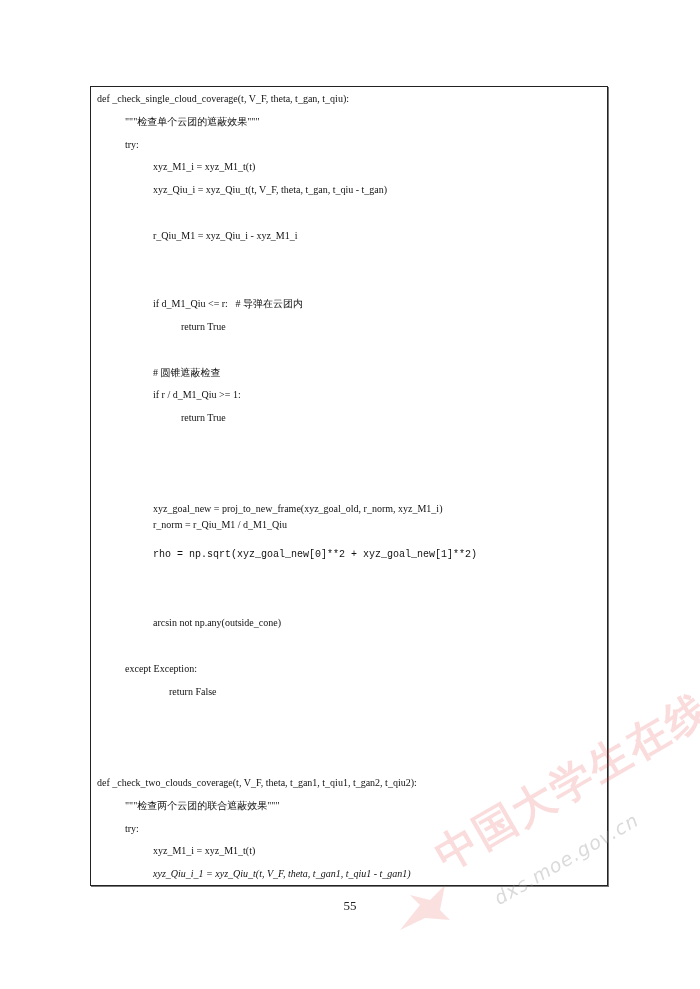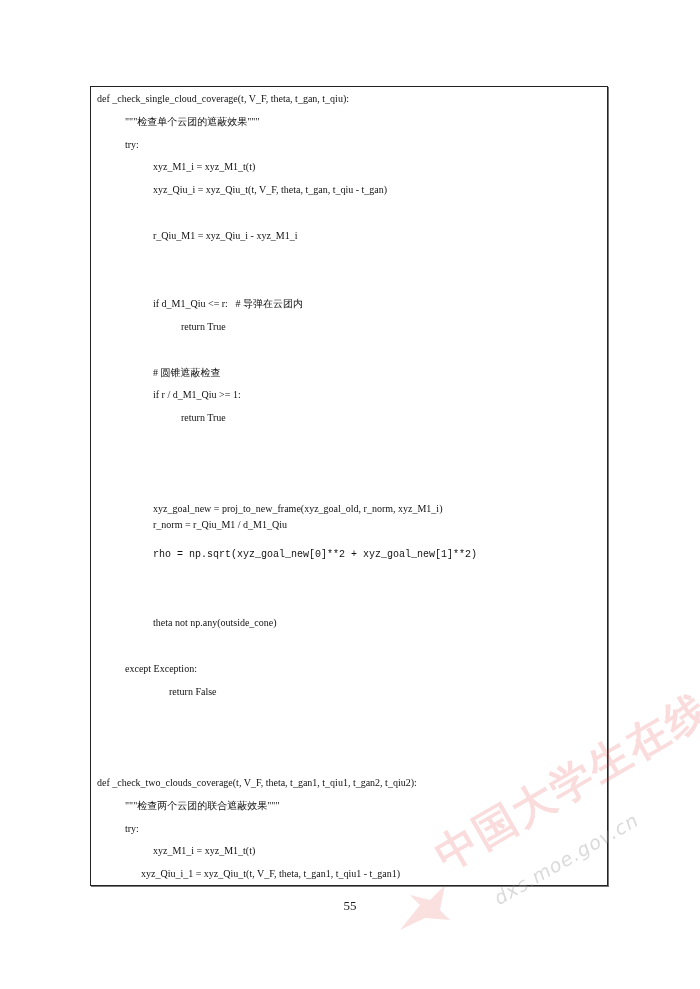--- a/index.html
+++ b/index.html
@@ -103,32 +103,32 @@
     <div class="code-line" style="top: 250.8px; left: 6px;"></div>
     <div class="code-line" style="top: 273.6px; left: 62px;"># 圆锥遮蔽检查</div>
     <div class="code-line" style="top: 296.4px; left: 62px;">if r / d_M1_Qiu &gt;= 1:</div>
     <div class="code-line" style="top: 319.2px; left: 90px;">return True</div>
     <div class="code-line" style="top: 342px; left: 6px;"></div>
     <div class="code-line" style="top: 398px; left: 62px; margin-top: 28px;">r_norm = r_Qiu_M1 / d_M1_Qiu</div>
     <div class="code-line" style="top: 410.4px; left: 62px;">xyz_goal_new = proj_to_new_frame(xyz_goal_old, r_norm, xyz_M1_i)</div>
     <div class="code-line" style="top: 433.2px; left: 6px;"></div>
     <div class="code-line" style="top: 456px; left: 62px; font-family: Liberation Mono, monospace;">rho = np.sqrt(xyz_goal_new[0]**2 + xyz_goal_new[1]**2)</div>
     <div class="code-line" style="top: 501.6px; left: 6px;"></div>
-    <div class="code-line" style="top: 524.4px; left: 62px;">theta not np.any(outside_cone)</div>
+    <div class="code-line" style="top: 524.4px; left: 62px;">arcsin not np.any(outside_cone)</div>
     <div class="code-line" style="top: 547.2px; left: 6px;"></div>
     <div class="code-line" style="top: 570px; left: 34px;">except Exception:</div>
     <div class="code-line" style="top: 592.8px; left: 62px; margin-left: 16px;">return False</div>
     <div class="code-line" style="top: 615.6px; left: 6px;"></div>
     <div class="code-line" style="top: 638.4px; left: 6px;"></div>
     <div class="code-line" style="top: 661.2px; left: 6px;"></div>
     <div class="code-line" style="top: 684px; left: 6px;">def _check_two_clouds_coverage(t, V_F, theta, t_gan1, t_qiu1, t_gan2, t_qiu2):</div>
     <div class="code-line" style="top: 706.8px; left: 34px;">"""检查两个云团的联合遮蔽效果"""</div>
     <div class="code-line" style="top: 729.6px; left: 34px;">try:</div>
     <div class="code-line" style="top: 752.4px; left: 62px;">xyz_M1_i = xyz_M1_t(t)</div>
-    <div class="code-line" style="top: 775.2px; left: 50px;">xyz_Qiu_i_1 = xyz_Qiu_t(t, V_F, theta, t_gan1, t_qiu1 - t_gan1)</div>
+    <div class="code-line" style="top: 775.2px; left: 62px; font-style: italic;">xyz_Qiu_i_1 = xyz_Qiu_t(t, V_F, theta, t_gan1, t_qiu1 - t_gan1)</div>
     <div class="code-line" style="top: 798px; left: 62px;">xyz_Qiu_i_2 = xyz_Qiu_t(t, V_F, theta, t_gan2, t_qiu2 - t_gan2)</div>
   </div>
 
 <div class="page-number">55</div>
 
 <div class="watermark">
   <svg class="wm-logo" viewBox="0 0 60 60">
     <path d="M5 50 L25 25 L15 15 L35 20 L50 5 L45 30 L55 40 L30 38 Z" fill="rgba(230,60,60,0.16)"></path>
   </svg>
   <div class="wm-cn">中国大学生在线</div>

